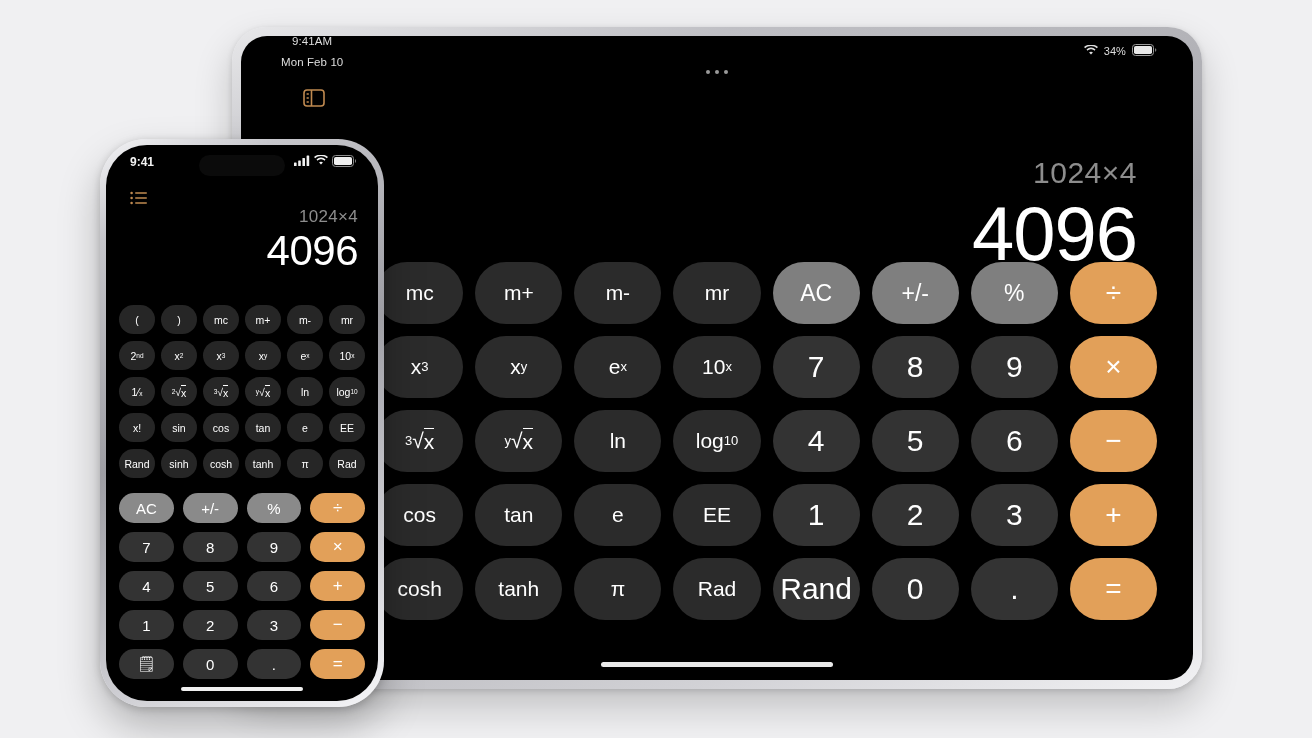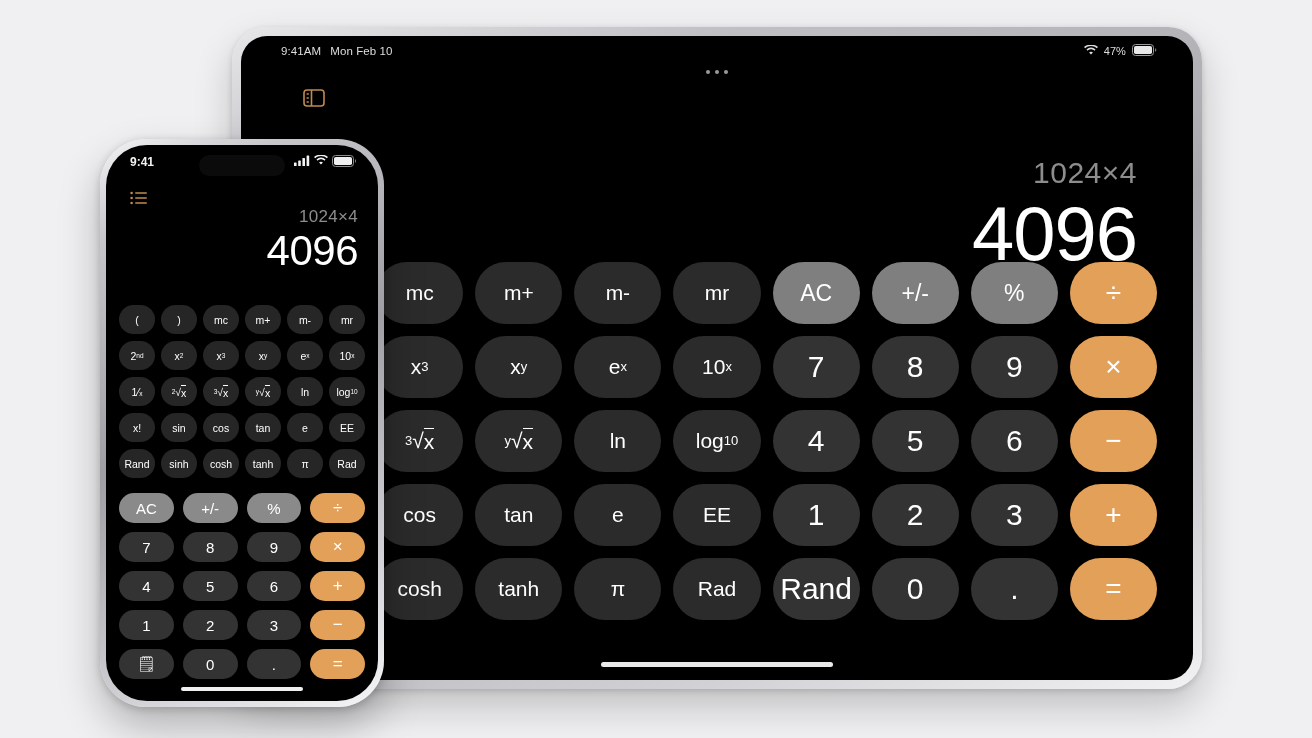--- a/index.html
+++ b/index.html
@@ -22,21 +22,21 @@
   }
   .ipad-screen {
     position: relative; width: 100%; height: 100%;
     border-radius: 26px; background: #000; overflow: hidden;
   }
   .ipad-statusbar {
     position: absolute; top: 0; left: 0; right: 0; height: 30px;
     display: flex; align-items: center; justify-content: space-between;
     padding: 0 36px 0 40px; color: #dedede; font-size: 11.5px; letter-spacing: .1px;
   }
-  .ipad-status-left { display: flex; gap: 9px; align-items: center; }
+  .ipad-status-left { display: flex; gap: 9px; align-items: center; flex-direction: column; }
   .ipad-status-right { display: flex; gap: 6px; align-items: center; font-size: 11px; }
   .ipad-dots {
     position: absolute; top: 34px; left: 50%; transform: translateX(-50%);
     display: flex; gap: 5px;
   }
   .ipad-dots span { width: 4px; height: 4px; border-radius: 50%; background: #9a9a9a; display: block; }
   .ipad-sidebar-btn {
     position: absolute; left: 62px; top: 53px;
     width: 22px; height: 18px;
   }
@@ -136,21 +136,21 @@
           <span>9:41AM</span>
           <span>Mon Feb 10</span>
         </div>
         <div class="ipad-status-right">
           <span>
             <svg width="14" height="11" viewBox="0 0 14 11">
                 <path d="M7 9.6 5.1 7.5c.5-.5 1.2-.8 1.9-.8s1.4.3 1.9.8L7 9.6zM3.5 5.7l-1-1.1C3.8 3.3 5.3 2.6 7 2.6s3.2.7 4.5 2l-1 1.1c-1-1-2.2-1.5-3.5-1.5s-2.5.5-3.5 1.5z" fill="#dedede"></path>
                 <path d="M1.2 3.3 0 2.1C1.9.4 4.3-.5 7-.5s5.1.9 7 2.6L12.8 3.3C11.2 1.9 9.2 1.1 7 1.1S2.8 1.9 1.2 3.3z" fill="#dedede"></path>
               </svg>
           </span>
-          <span>47%</span>
+          <span>34%</span>
           <span>
             <svg width="25" height="12" viewBox="0 0 25 12">
                 <rect x="0.5" y="0.5" width="21" height="11" rx="3" fill="none" stroke="#9b9b9b"></rect>
                 <rect x="2" y="2" width="18" height="8" rx="1.8" fill="#e8e8e8"></rect>
                 <path d="M23 4.2v3.6c.9-.3 1.3-.9 1.3-1.8s-.4-1.5-1.3-1.8z" fill="#7c7c7c"></path>
               </svg>
           </span>
         </div>
       </div>
 

